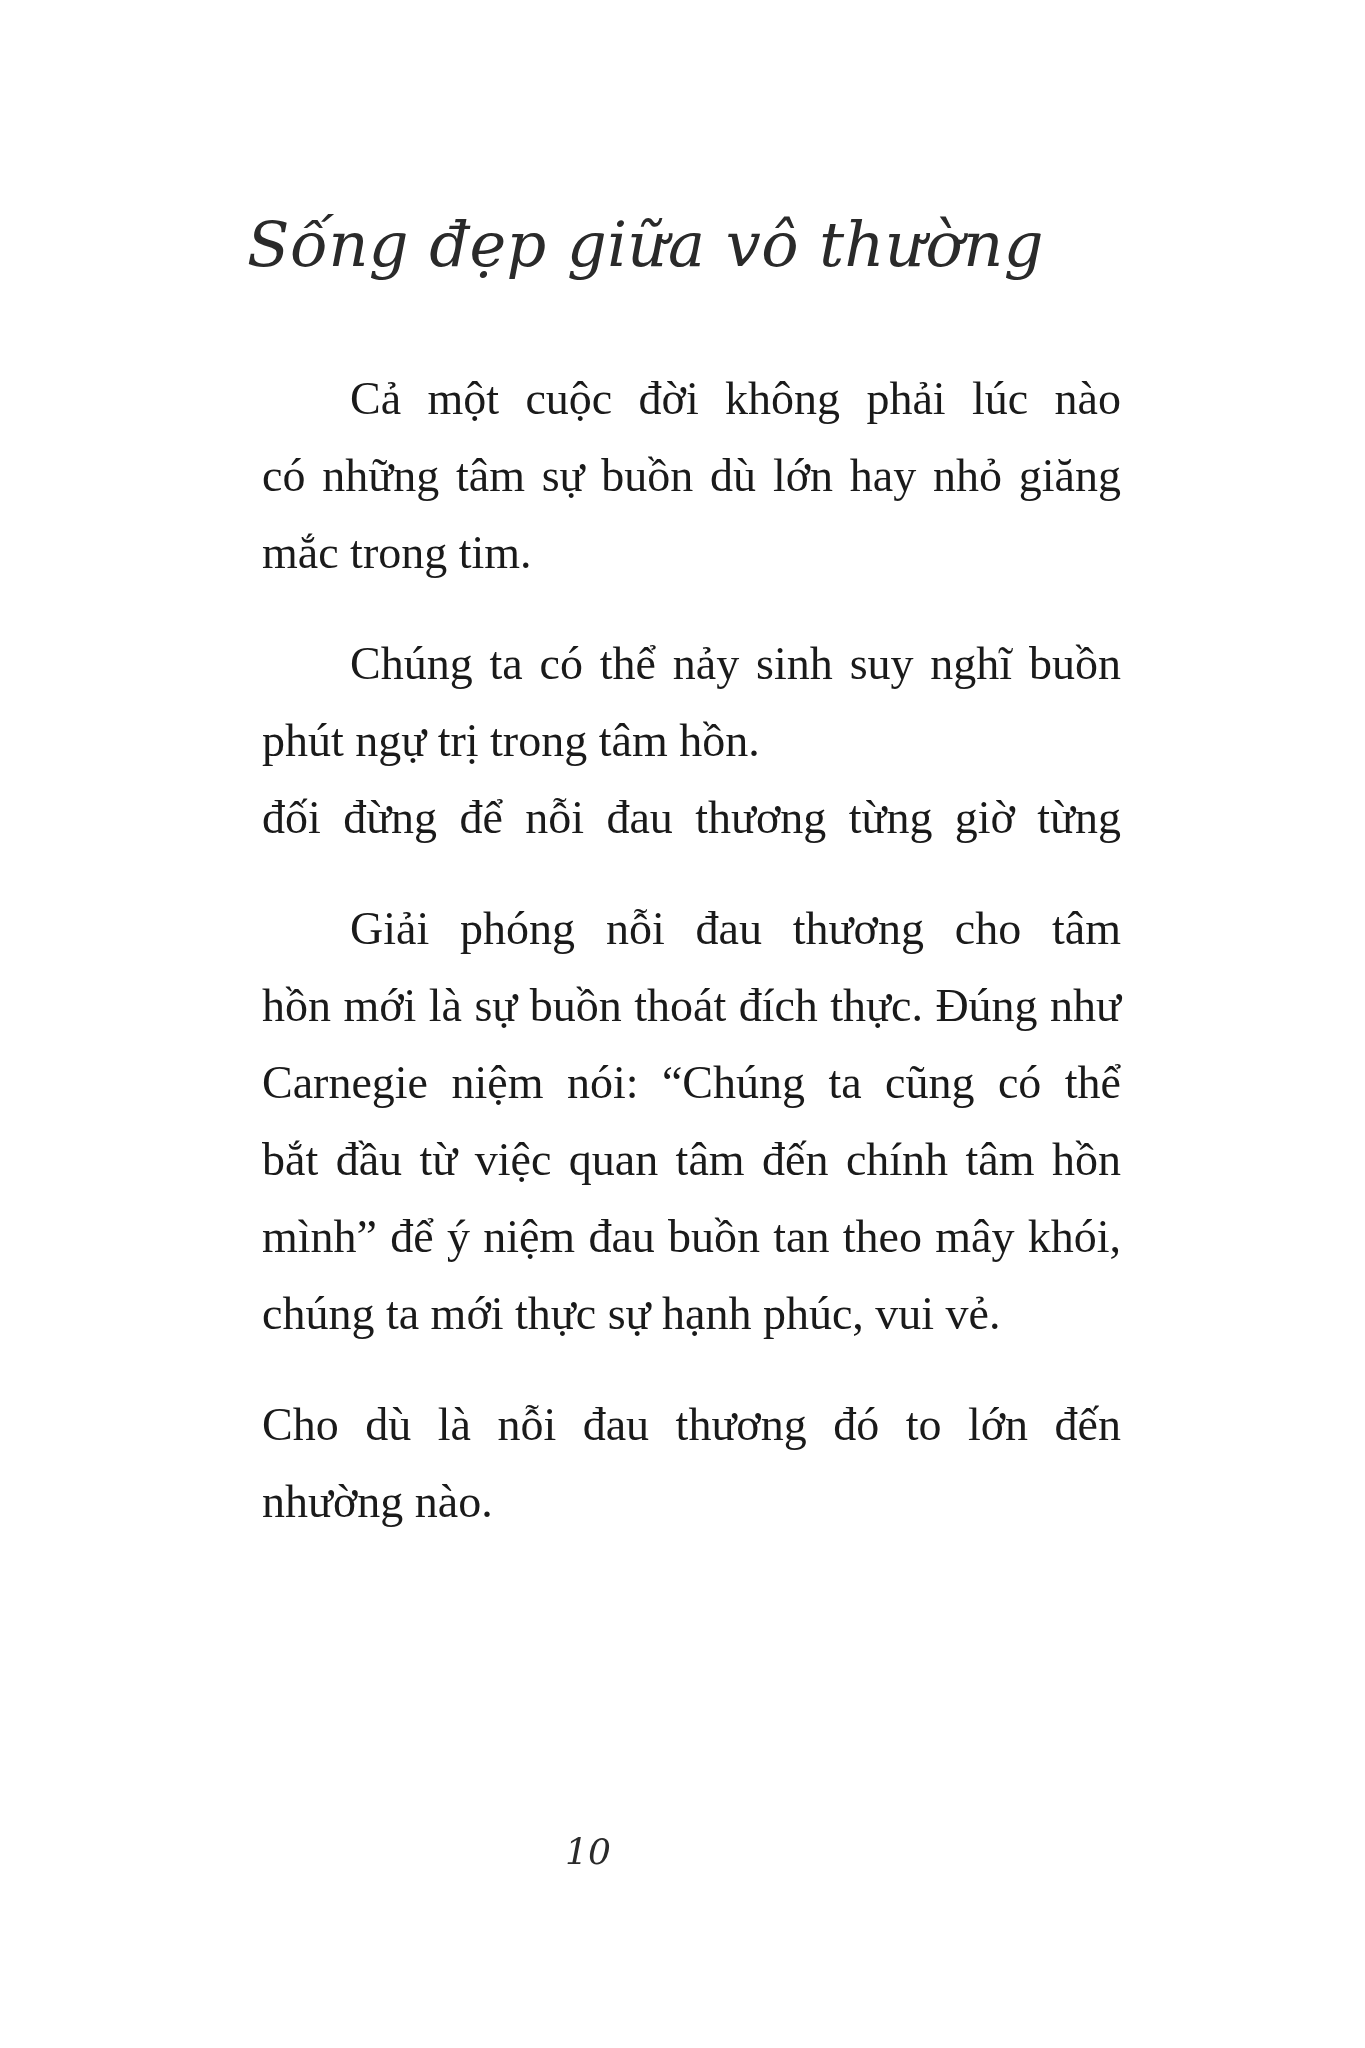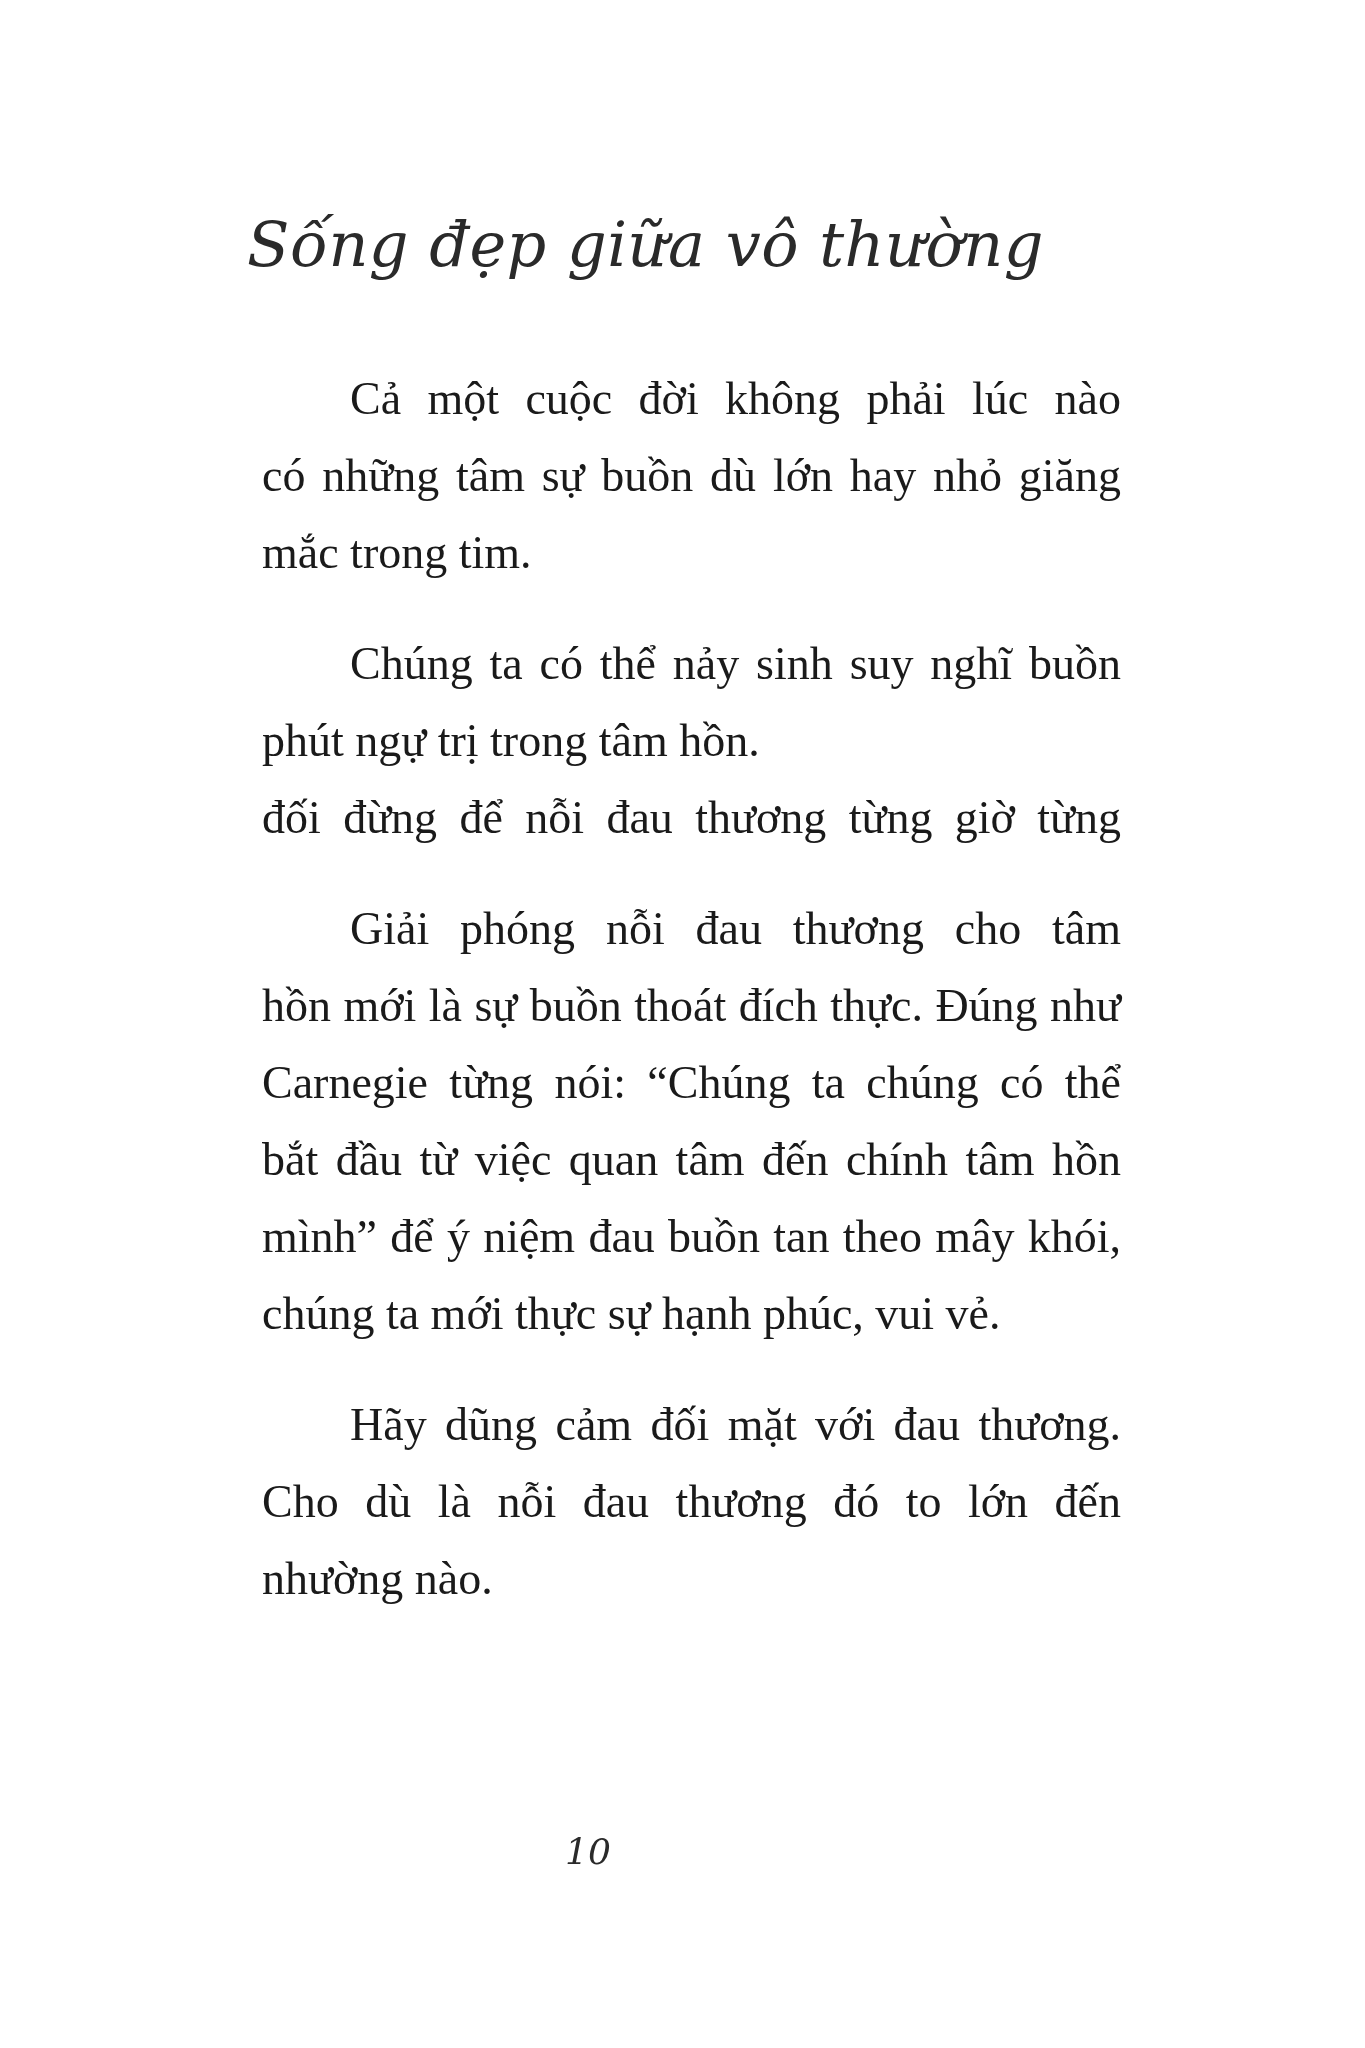--- a/index.html
+++ b/index.html
@@ -84,28 +84,27 @@
 
     <p class="paragraph" style="text-indent:0">
       <span class="line first">Chúng ta có thể nảy sinh suy nghĩ buồn</span>
       <span class="line last">phút ngự trị trong tâm hồn.</span>
       <span class="line">đối đừng để nỗi đau thương từng giờ từng</span>
     </p>
 
     <p class="paragraph" style="text-indent:0">
       <span class="line first">Giải phóng nỗi đau thương cho tâm</span>
       <span class="line">hồn mới là sự buồn thoát đích thực. Đúng như</span>
-      <span class="line">Carnegie từng nói: “Chúng ta chúng có thể</span>
+      <span class="line">Carnegie niệm nói: “Chúng ta cũng có thể</span>
       <span class="line">bắt đầu từ việc quan tâm đến chính tâm hồn</span>
       <span class="line">mình” để ý niệm đau buồn tan theo mây khói,</span>
       <span class="line last">chúng ta mới thực sự hạnh phúc, vui vẻ.</span>
     </p>
 
     <p class="paragraph" style="text-indent:0">
-      <span class="line first">Hãy dũng cảm đối mặt với đau thương.</span>
       <span class="line">Cho dù là nỗi đau thương đó to lớn đến</span>
       <span class="line last">nhường nào.</span>
     </p>
 
   </div>
 
   <div class="page-number">10</div>
 
 </div>
 

